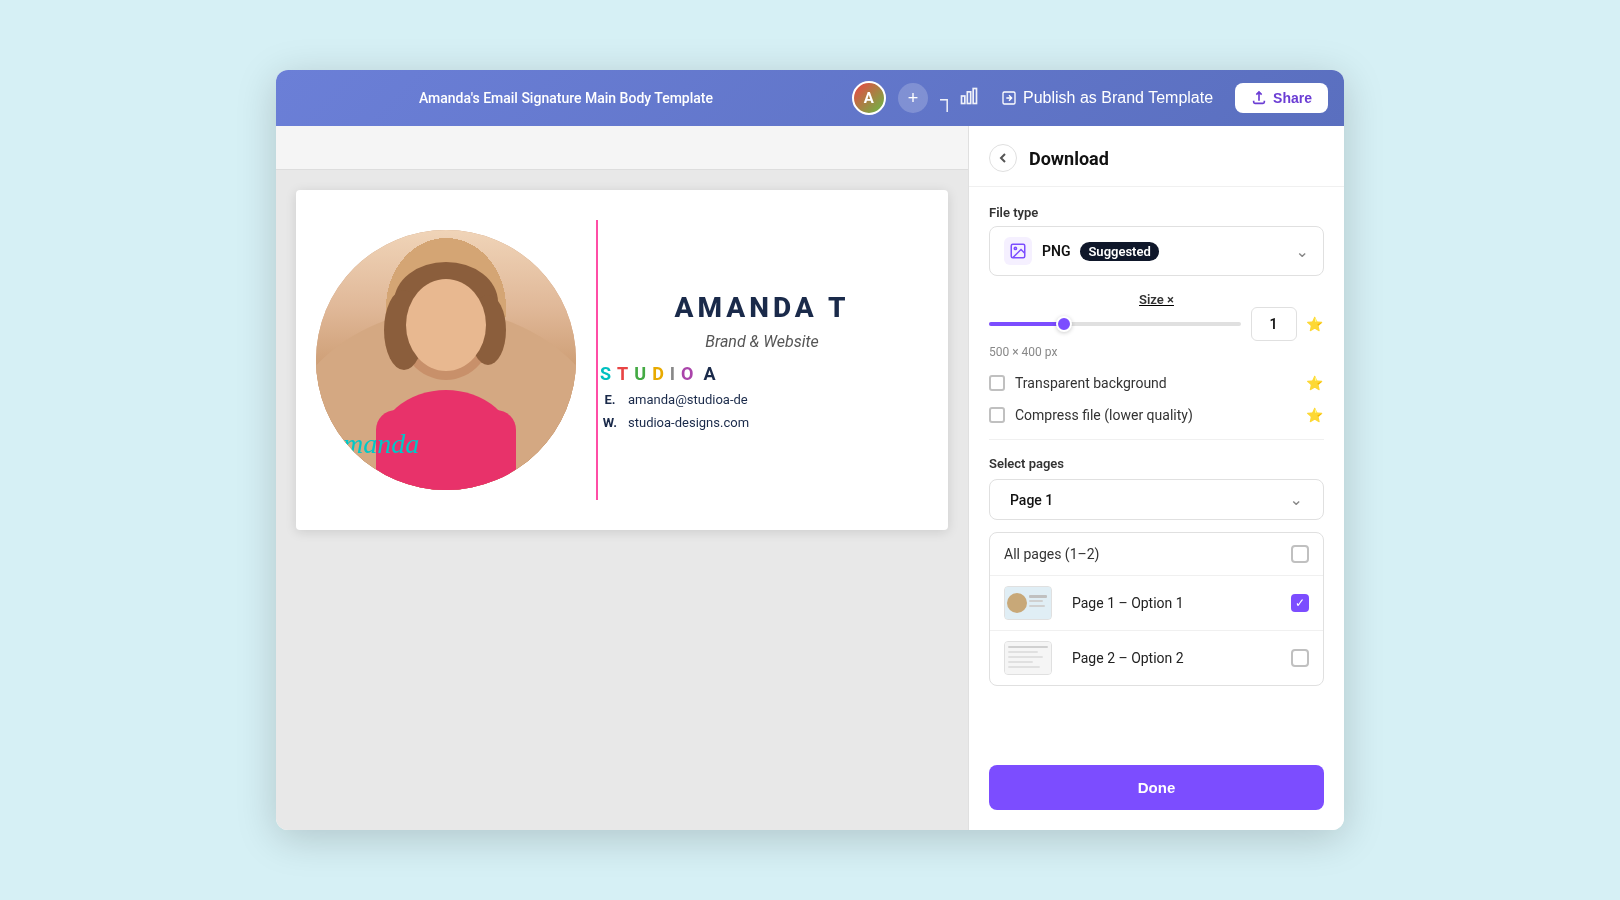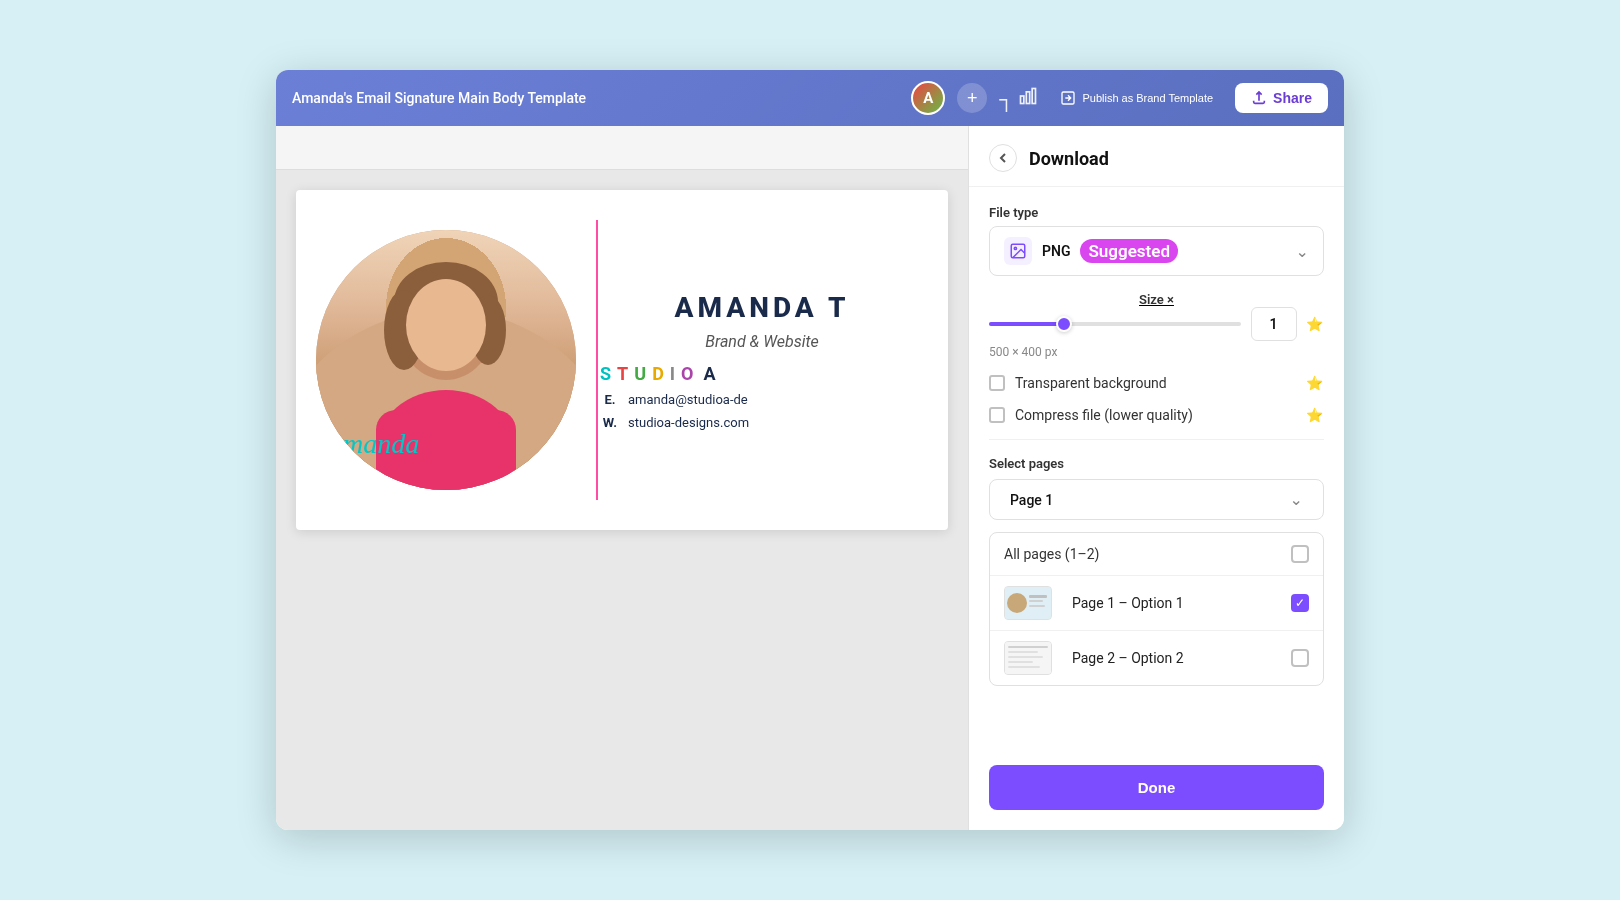--- a/index.html
+++ b/index.html
@@ -40,20 +40,21 @@
       display: flex;
       align-items: center;
       gap: 8px;
       flex: 1;
     }
     .header-title {
       color: #fff;
       font-size: 14px;
       font-weight: 500;
       flex: 1;
+      text-align: center;
     }
     .avatar {
       width: 34px;
       height: 34px;
       border-radius: 50%;
       background: linear-gradient(135deg, #e44, #6b4);
       display: flex;
       align-items: center;
       justify-content: center;
       color: #fff;
@@ -77,21 +78,21 @@
     .chart-icon {
       color: #fff;
       font-size: 20px;
       opacity: 0.9;
       cursor: pointer;
     }
     .publish-btn {
       background: transparent;
       border: none;
       color: #fff;
-      font-size: 11px;
+      font-size: 16px;
       cursor: pointer;
       display: flex;
       align-items: center;
       gap: 6px;
       padding: 6px 10px;
       border-radius: 6px;
     }
     .share-btn {
       background: #fff;
       color: #6b3dd4;
@@ -299,23 +300,23 @@
       align-items: center;
       justify-content: center;
       font-size: 12px;
     }
     .file-type-name {
       font-weight: 600;
       font-size: 14px;
       color: #111;
     }
     .suggested-badge {
-      background: #d946ef;
+      background: #0f172a;
       color: #fff;
-      font-size: 17px;
+      font-size: 13px;
       font-weight: 600;
       border-radius: 12px;
       padding: 2px 8px;
     }
     .chevron-down {
       margin-left: auto;
       color: #888;
       font-size: 16px;
     }
     .size-section {}

